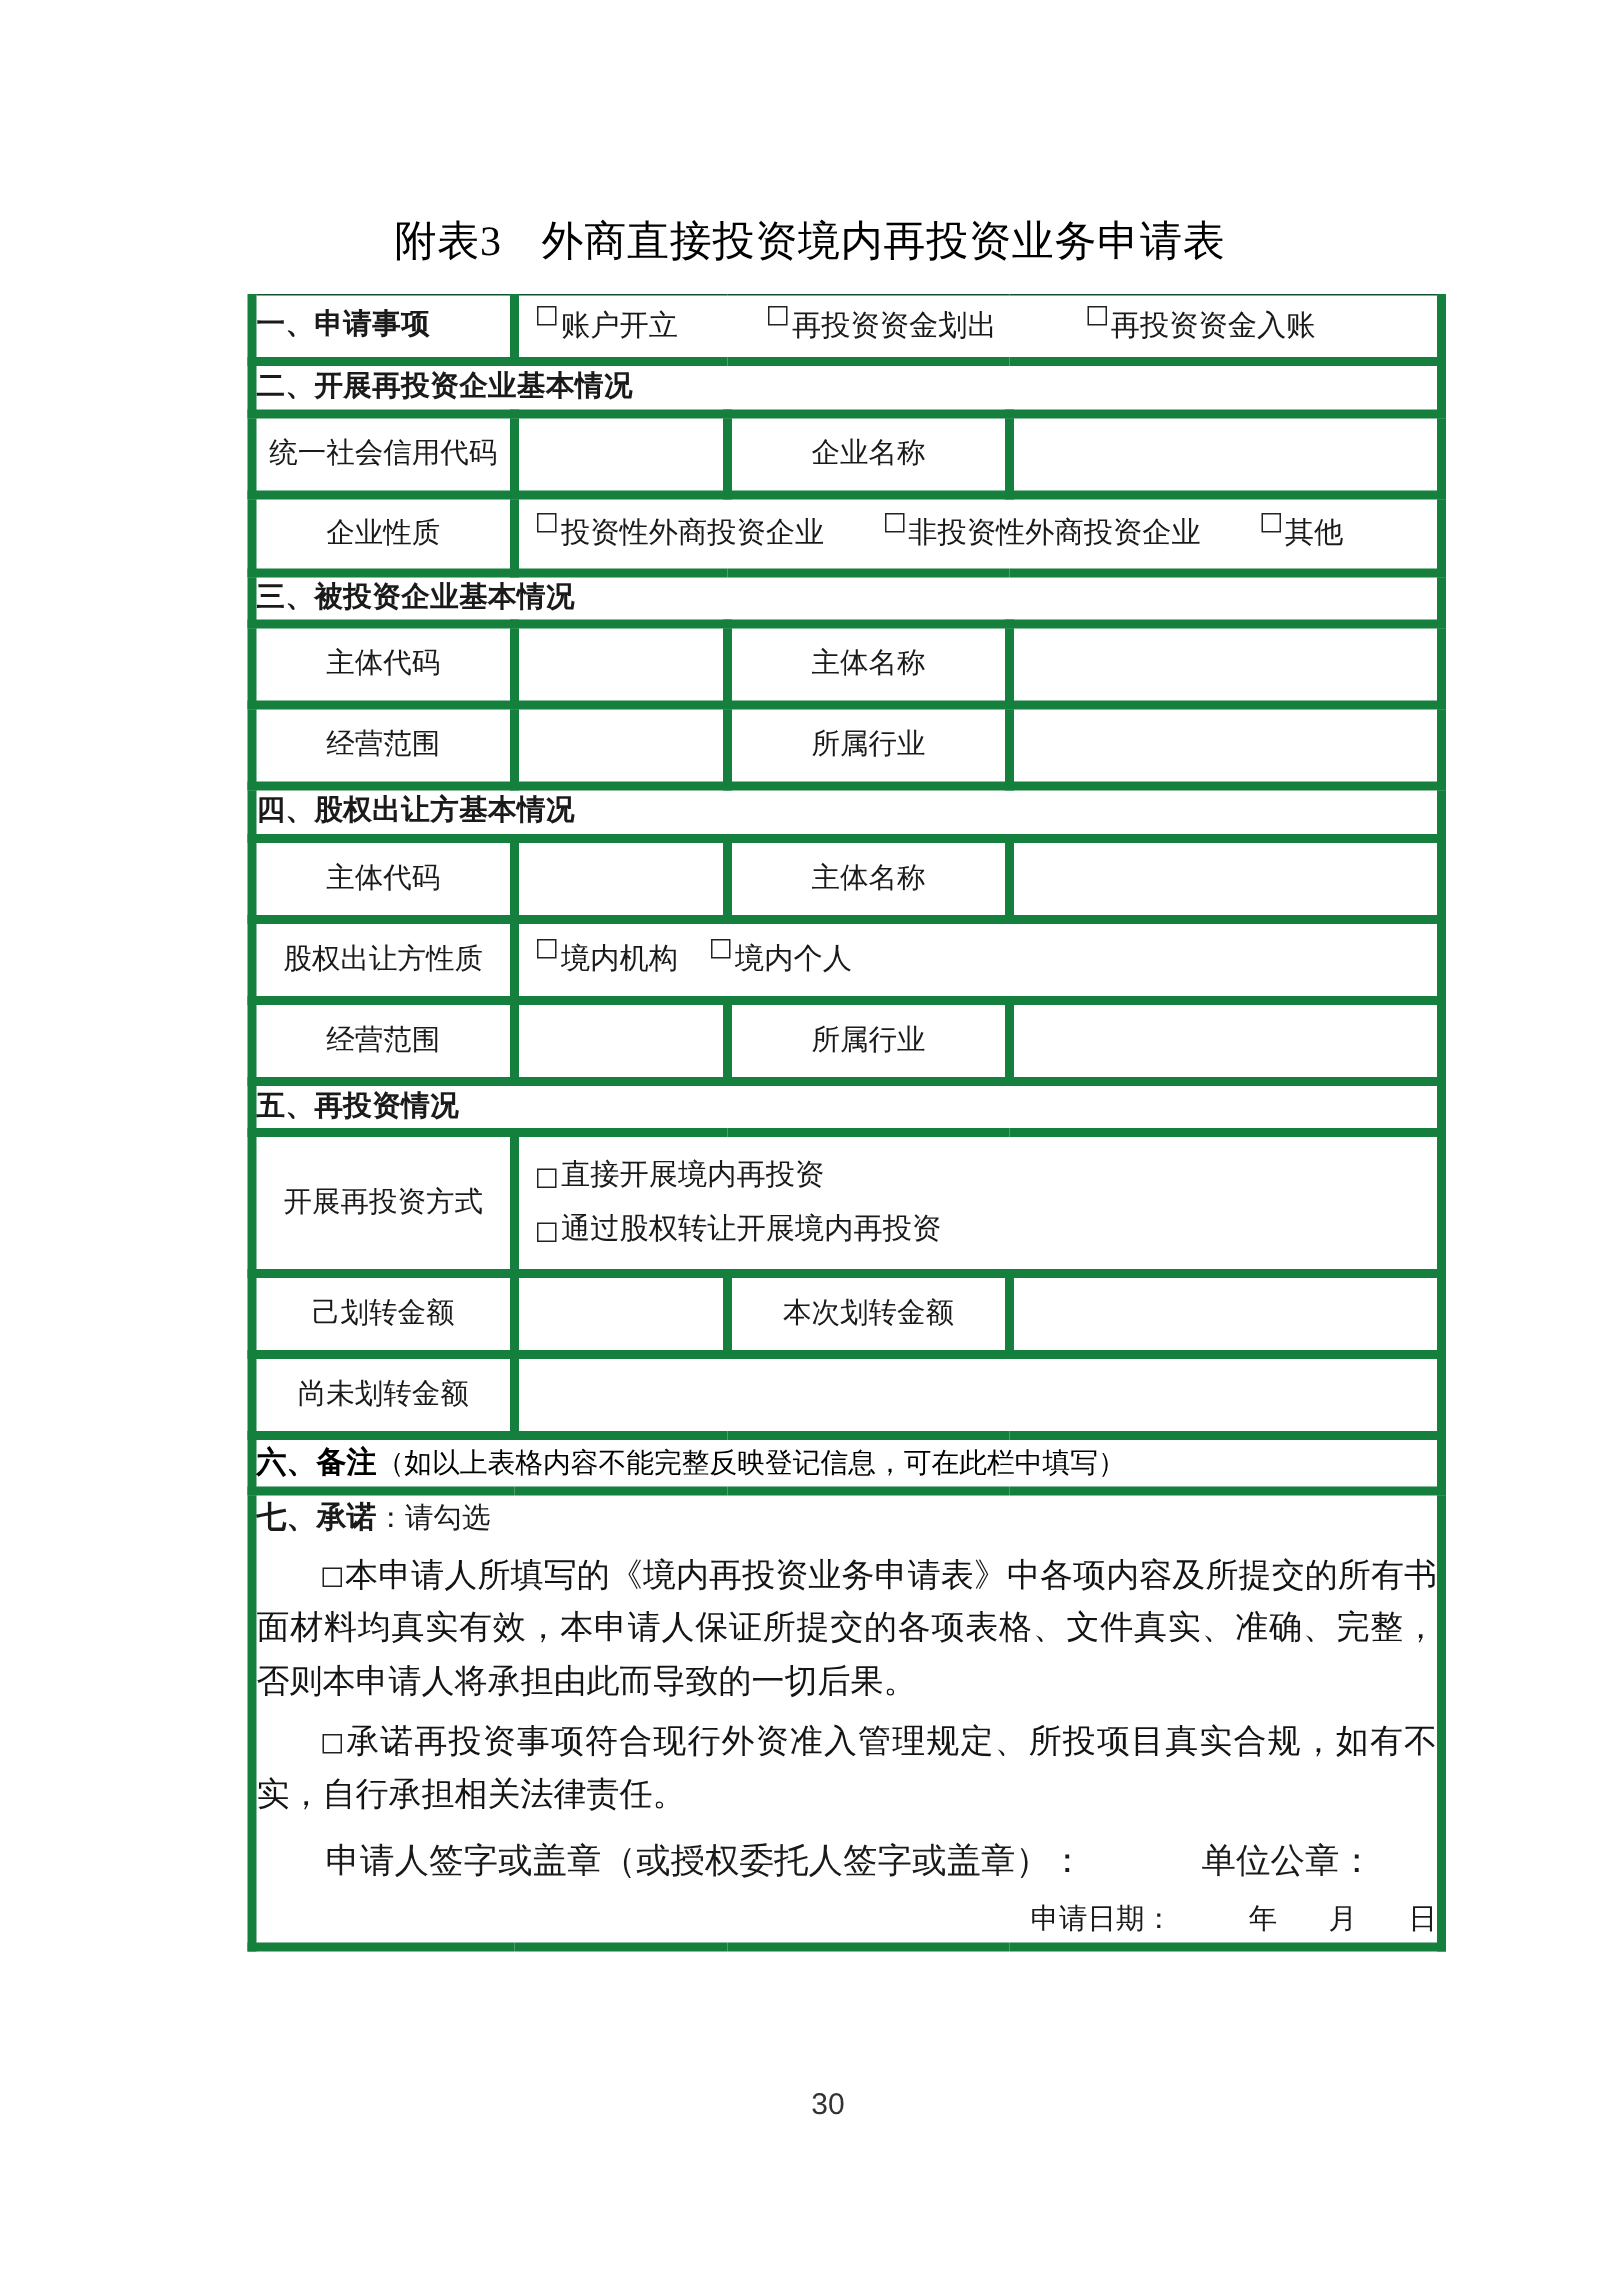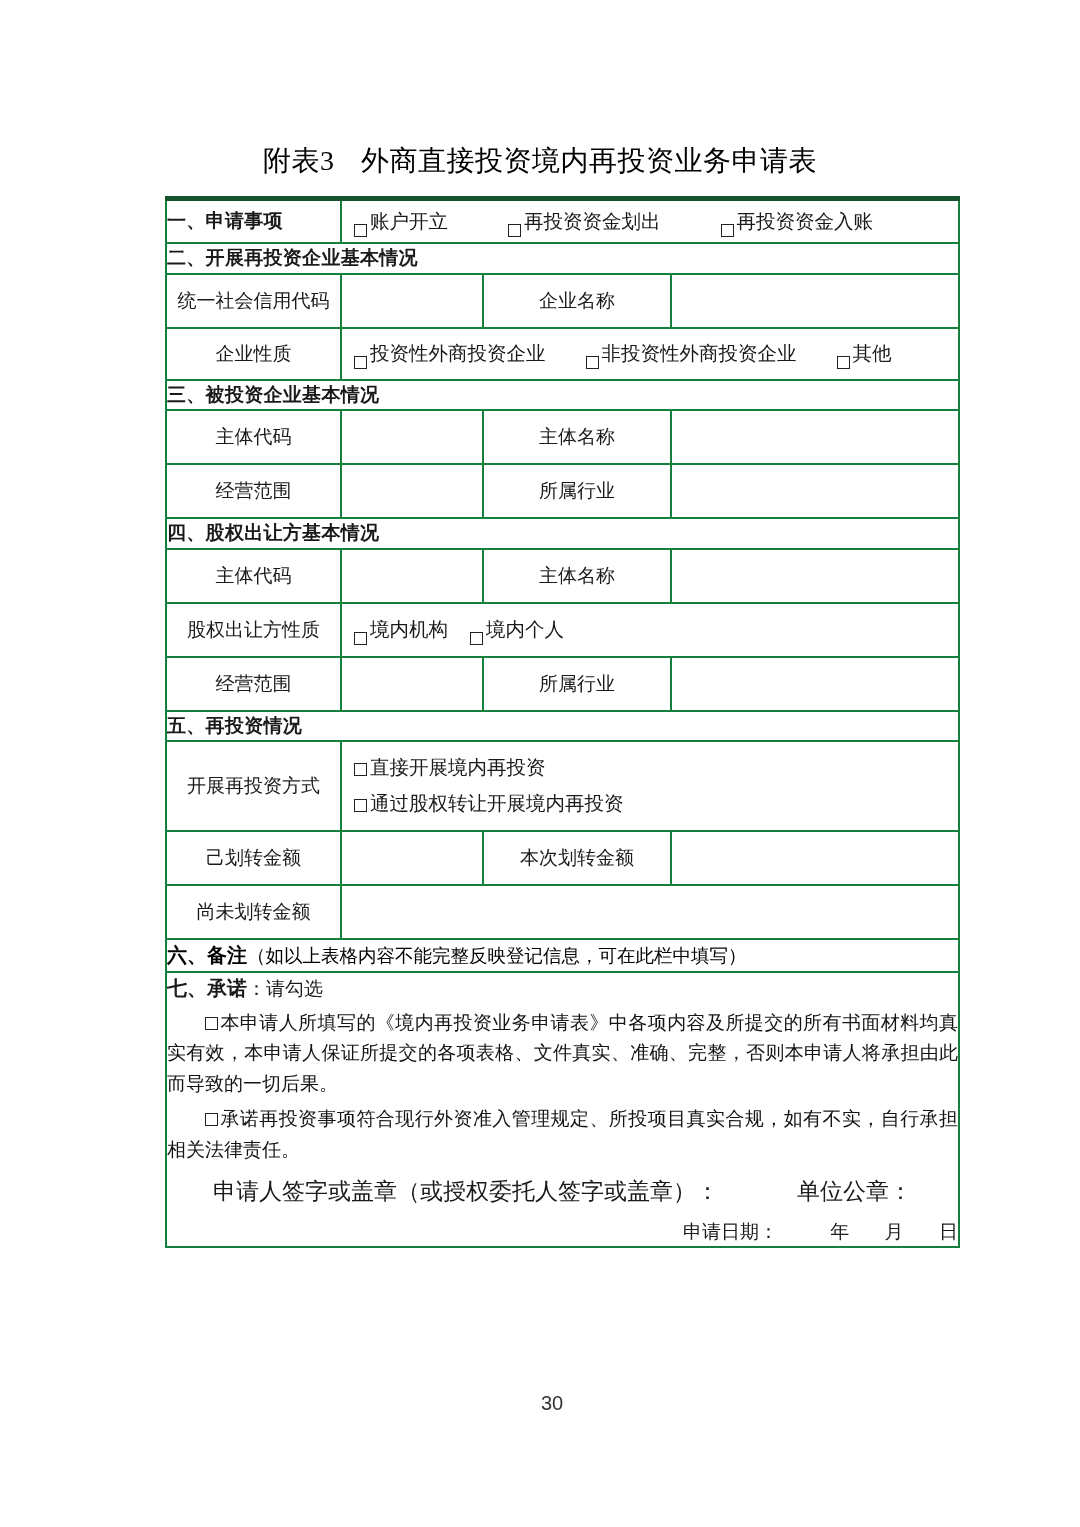--- a/index.html
+++ b/index.html
@@ -39,28 +39,28 @@
   
   .form-table {
     position: absolute;
     left: 165px; top: 196px;
     width: 793px;
     border-collapse: collapse;
     table-layout: fixed;
     background: #fff;
   }
   .form-table td {
-    border: 2px solid #15803d;
+    border: 6px solid #15803d;
     padding: 0;
     vertical-align: middle;
     font-size: 19px;
     color: #1a1a1a;
     line-height: 1.5;
   }
-  .form-table .outer-top { border-top: 5px solid #14532d; }
+  .form-table .outer-top { border-top: 1px solid #14532d; }
 
   
   .lbl {
     text-align: center;
     padding: 6px 4px;
     font-size: 19.5px;
     color: #181818;
     white-space: nowrap;
   }
   
@@ -77,21 +77,21 @@
   }
 
   
   .opt-row {
     display: flex;
     align-items: center;
     padding: 6px 0 6px 12px;
     font-size: 19.5px;
     white-space: nowrap;
   }
-  .opt { display: inline-flex; align-items: flex-end; }
+  .opt { display: inline-flex; align-items: flex-start; }
   .cbx {
     display: inline-block;
     width: 13px; height: 13px;
     border: 1.4px solid #222;
     margin-right: 3px;
     background: #fff;
     flex: 0 0 auto;
     position: relative;
     top: 1px;
   }
@@ -120,21 +120,21 @@
 
   .pledge-cell { padding: 9px 12px 12px 8px; }
   .pledge-title {
     font-size: 20px;
     margin-bottom: 2px;
   }
   .pledge-title b { font-weight: bold; }
   .pledge-title span.sub { font-weight: normal; font-size: 19px; }
 
   .pledge-para {
-    font-size: 19px;
+    font-size: 22px;
     line-height: 1.62;
     text-align: justify;
     text-justify: inter-ideograph;
     text-indent: 2em;
     margin: 4px 0 0 0;
     color: #141414;
   }
   .pledge-para .cbx { margin-right: 2px; }
 
   .sign-line {

